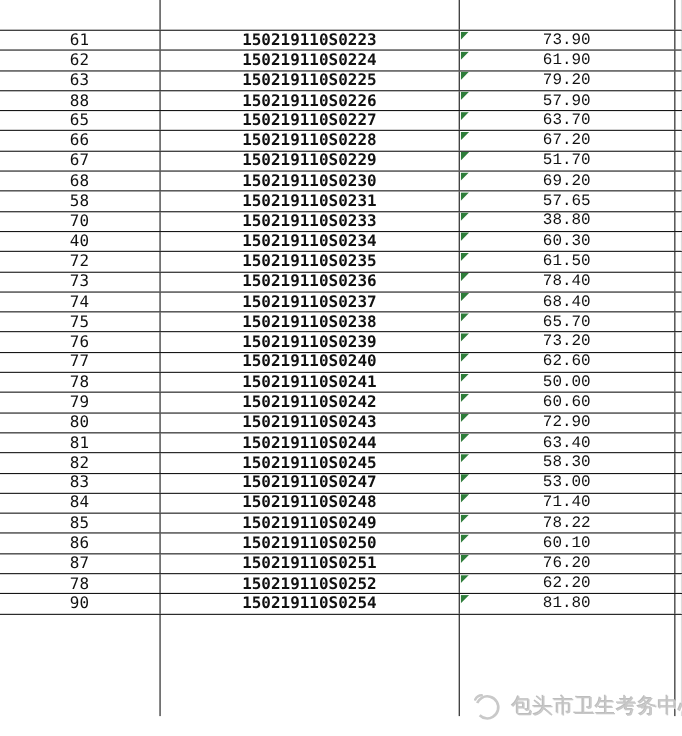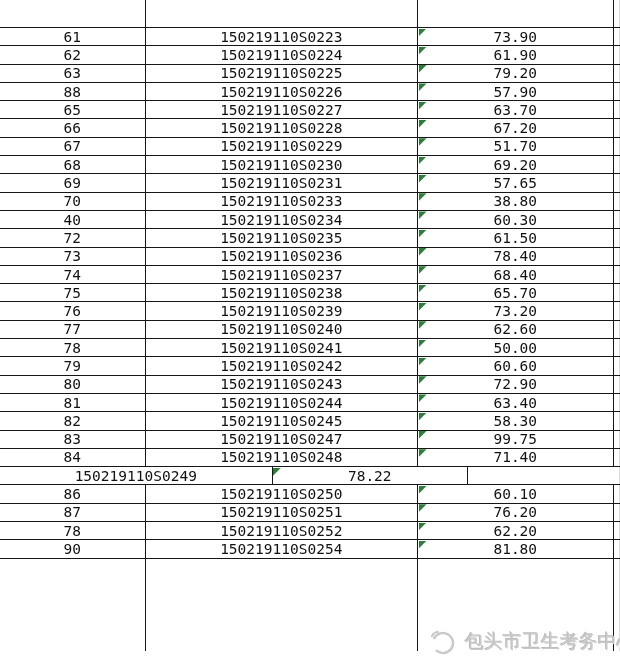--- a/index.html
+++ b/index.html
@@ -18,22 +18,22 @@
   .bottom-area{height:92px;}
   .cell{
     box-sizing:border-box;
     display:flex;align-items:center;justify-content:center;
     font-size:14.5px;
     letter-spacing:0px;
     overflow:hidden;
     position:relative;
   }
   .c1{width:145.5px;border-right:1.6px solid #161616;}
-  .c2{width:272.5px;border-right:1.6px solid #161616;}
-  .c3{width:195.5px;border-right:1.6px solid #161616;}
+  .c2{width:272.5px;border-right:1.6px solid #161616;font-weight:bold;}
+  .c3{width:195.5px;border-right:1.6px solid #161616;font-family:Liberation Mono, monospace;}
   .c4{flex:1;border-right:1px solid #dcdcdc;}
   .tri{
     position:absolute;left:0.5px;top:0.5px;
     width:8px;height:8px;
     clip-path:polygon(0 0,100% 0,0 100%);
   }
   .watermark{
     position:absolute;
     left:428px;top:624px;
     height:36px;
@@ -134,21 +134,21 @@
     <div class="cell c1">68</div>
     <div class="cell c2">150219110S0230</div>
     <div class="cell c3">
       <span class="tri" style="background: rgb(46, 125, 58);"></span>
       <span>69.20</span>
     </div>
     <div class="cell c4"></div>
   </div>
 
   <div class="row bordered data-row">
-    <div class="cell c1">69</div>
+    <div class="cell c1">58</div>
     <div class="cell c2">150219110S0231</div>
     <div class="cell c3">
       <span class="tri" style="background: rgb(46, 125, 58);"></span>
       <span>57.65</span>
     </div>
     <div class="cell c4"></div>
   </div>
 
   <div class="row bordered data-row">
     <div class="cell c1">70</div>
@@ -278,36 +278,37 @@
       <span>58.30</span>
     </div>
     <div class="cell c4"></div>
   </div>
 
   <div class="row bordered data-row">
     <div class="cell c1">83</div>
     <div class="cell c2">150219110S0247</div>
     <div class="cell c3">
       <span class="tri" style="background: rgb(46, 125, 58);"></span>
-      <span>99.75</span>
+      <span>53.00</span>
     </div>
     <div class="cell c4"></div>
   </div>
 
   <div class="row bordered data-row">
     <div class="cell c1">84</div>
     <div class="cell c2">150219110S0248</div>
     <div class="cell c3">
       <span class="tri" style="background: rgb(46, 125, 58);"></span>
       <span>71.40</span>
     </div>
     <div class="cell c4"></div>
   </div>
 
   <div class="row bordered data-row">
+    <div class="cell c1">85</div>
     <div class="cell c2">150219110S0249</div>
     <div class="cell c3">
       <span class="tri" style="background: rgb(46, 125, 58);"></span>
       <span>78.22</span>
     </div>
     <div class="cell c4"></div>
   </div>
 
   <div class="row bordered data-row">
     <div class="cell c1">86</div>

